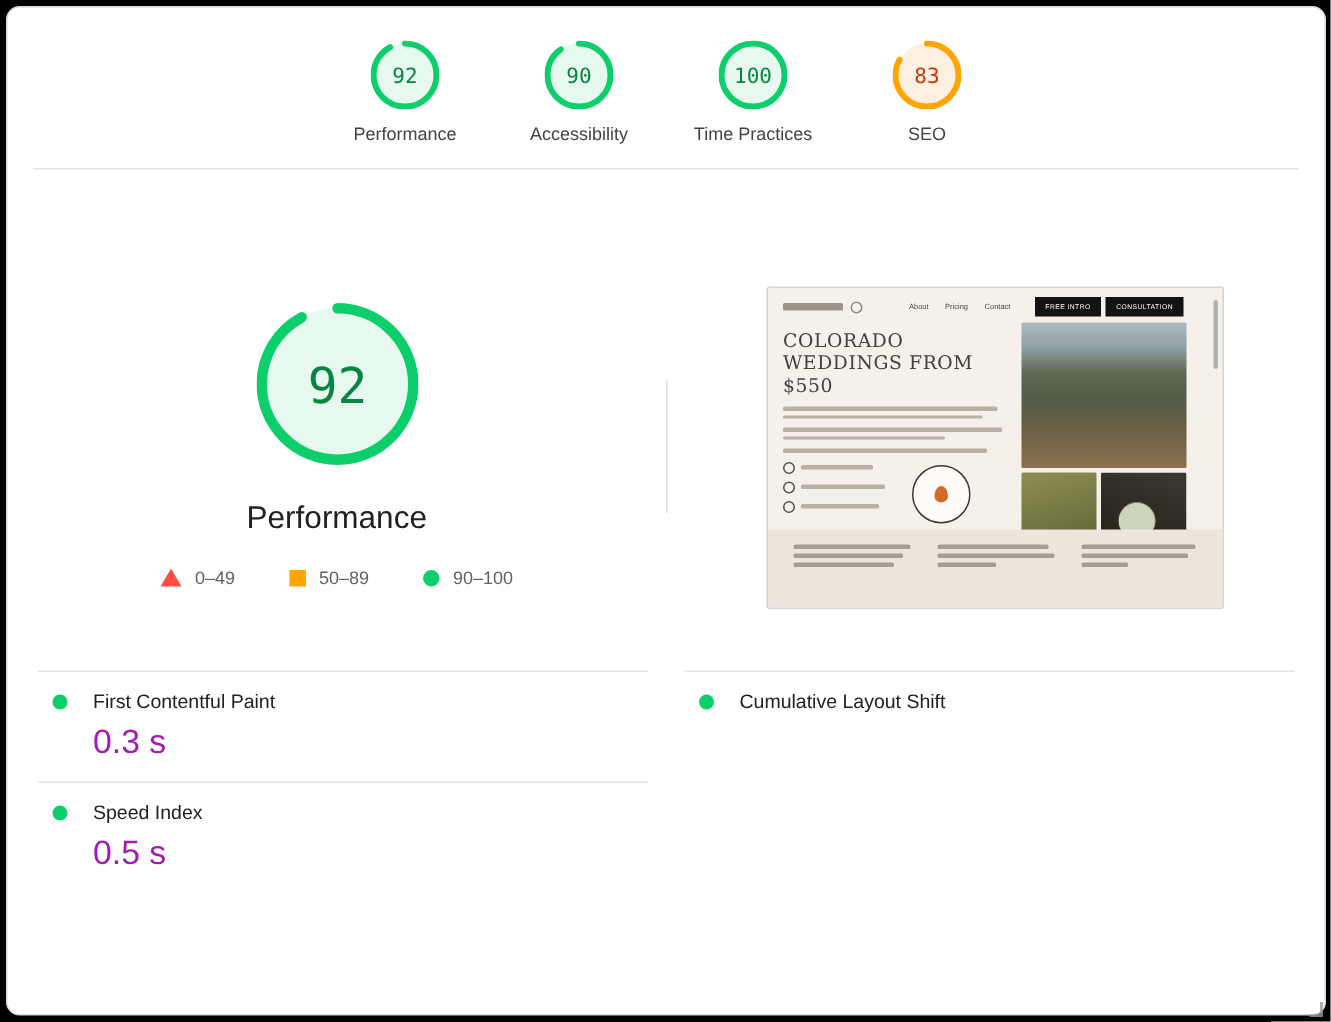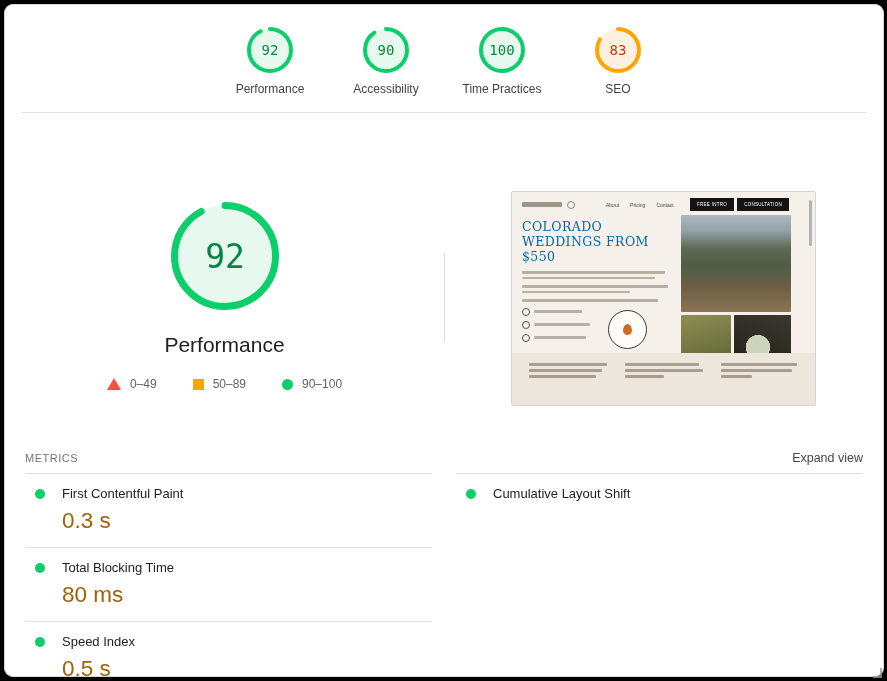--- a/index.html
+++ b/index.html
@@ -35,21 +35,21 @@
     position:relative;overflow:hidden;background:#f5f1ea;cursor:pointer;}
   .t-header{display:flex;align-items:center;padding:6px 26px 2px 10px;gap:5px;}
   .t-logo-bar{width:40px;height:5px;background:#9a948a;border-radius:1px;}
   .t-logo-dot{width:6px;height:6px;border:1px solid #8d877d;border-radius:50%;}
   .t-nav{display:flex;gap:11px;margin-left:26px;}
   .t-nav span{font-size:5px;color:#4c463d;}
   .t-hbtns{margin-left:auto;display:flex;gap:3px;}
   .t-hbtn{background:#131313;color:#fff;font-size:4.5px;padding:4px 7px;letter-spacing:.3px;white-space:nowrap;}
   .t-body{display:flex;padding:2px 24px 0 10px;gap:8px;}
   .t-left{width:56%;position:relative;}
-  .t-h1{font-family:"DejaVu Serif",serif;font-size:12.5px;line-height:1.2;letter-spacing:.4px;color:#0369a1;margin:4px 0 7px;}
+  .t-h1{font-family:"DejaVu Serif",serif;font-size:12.5px;line-height:1.2;letter-spacing:.4px;color:#404040;margin:4px 0 7px;}
   .t-line{height:2.5px;background:#b7b0a3;border-radius:1px;margin-bottom:3px;}
   .t-group{margin-bottom:6px;}
   .t-bullets{display:flex;margin-top:2px;}
   .t-bullet{display:flex;align-items:center;gap:4px;margin-bottom:5px;}
   .t-bullet-icon{width:6px;height:6px;border:1px solid #565049;border-radius:50%;flex:0 0 auto;}
   .t-badge{width:37px;height:37px;border:1px solid #3c372f;border-radius:50%;background:#fdfcf9;margin-left:18px;margin-top:2px;
     display:flex;align-items:center;justify-content:center;flex:0 0 auto;}
   .t-badge-core{width:9px;height:11px;background:#d06a28;border-radius:50% 50% 50% 50%/60% 60% 40% 40%;}
   .t-cta-row{display:flex;gap:6px;margin-top:7px;}
   .t-cta{font-size:4.5px;letter-spacing:.3px;padding:5px 0;width:76px;text-align:center;white-space:nowrap;}
@@ -72,21 +72,21 @@
   
   .metrics-head{display:flex;justify-content:space-between;align-items:center;padding:4px 20px 8px;}
   .metrics-title{font-size:11px;letter-spacing:.5px;color:#757575;}
   .expand-view{font-size:12.5px;color:#464646;cursor:pointer;}
   .metrics-grid{display:grid;grid-template-columns:1fr 1fr;column-gap:24px;padding:0 20px;}
   .metric{border-top:1px solid #e3e3e3;padding:12px 0 13px;}
   .metric-label{display:flex;align-items:center;gap:17px;padding-left:10px;font-size:13px;color:#202124;}
   .m-icon-good{width:10px;height:10px;border-radius:50%;background:#0cce6b;flex:0 0 auto;}
   .m-icon-average{width:10px;height:10px;background:#ffa400;flex:0 0 auto;}
   .metric-value{margin:7px 0 0 37px;font-size:22.5px;}
-  .metric-value.good{color:#a16207;}
+  .metric-value.good{color:#a21caf;}
   .metric-value.average{color:#c5390a;}
   .resize-mark{position:absolute;right:5px;bottom:3px;width:7px;height:8px;
     border-right:2px solid #9a9a9a;border-bottom:2px solid #9a9a9a;opacity:.8;}
 </style>
 </head>
 <body>
 
 <div class="card">
 
   <div class="top-scores">
@@ -233,44 +233,33 @@
             <div class="t-line" style="width:98%"></div>
               <div class="t-line" style="width:92%"></div>
               <div class="t-line" style="width:40%"></div>
           </div>
         </div>
         <div class="t-scrollbar"></div>
       </div>
     </div>
   </div>
 
-  <div class="metrics-head">
-    <div class="metrics-title">METRICS</div>
-    <div class="expand-view">Expand view</div>
-  </div>
 
   <div class="metrics-grid">
     <div class="metrics-col" id="metrics-col-0">
         <div class="metric">
           <div class="metric-label">
             <span class="m-icon-good"></span>
             <span>First Contentful Paint</span>
           </div>
           <div class="metric-value good">0.3 s</div>
         </div>
         <div class="metric">
           <div class="metric-label">
             <span class="m-icon-good"></span>
-            <span>Total Blocking Time</span>
-          </div>
-          <div class="metric-value good">80 ms</div>
-        </div>
-        <div class="metric">
-          <div class="metric-label">
-            <span class="m-icon-good"></span>
             <span>Speed Index</span>
           </div>
           <div class="metric-value good">0.5 s</div>
         </div>
       </div>
     <div class="metrics-col" id="metrics-col-1">
         <div class="metric">
           <div class="metric-label">
             <span class="m-icon-good"></span>
             <span>Cumulative Layout Shift</span>

